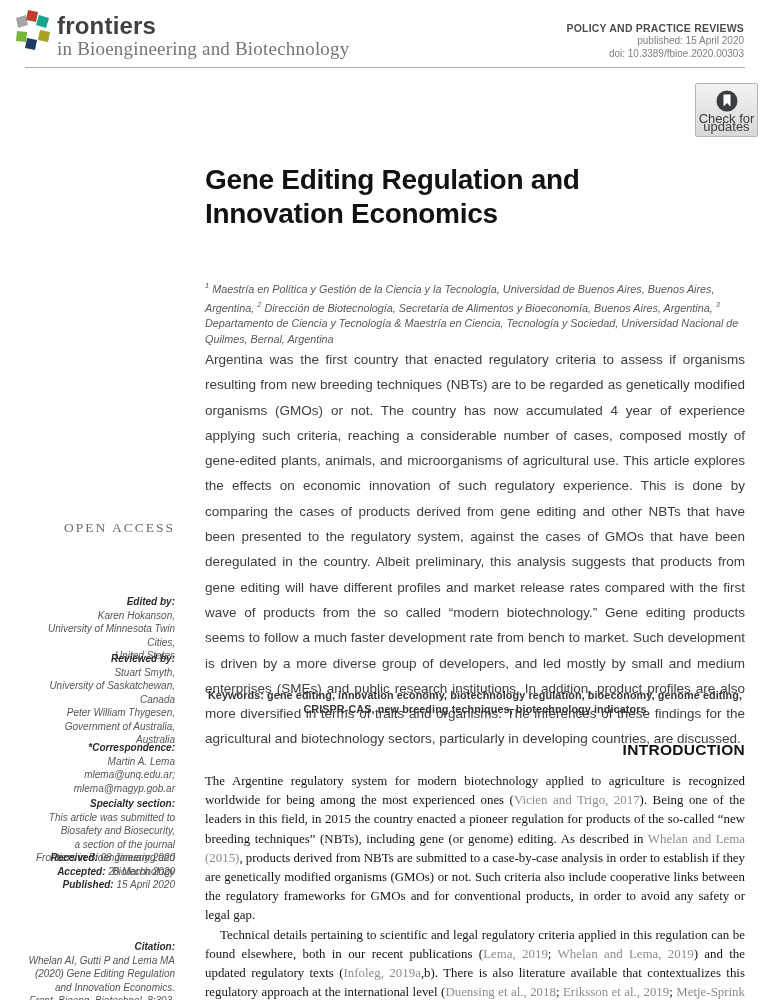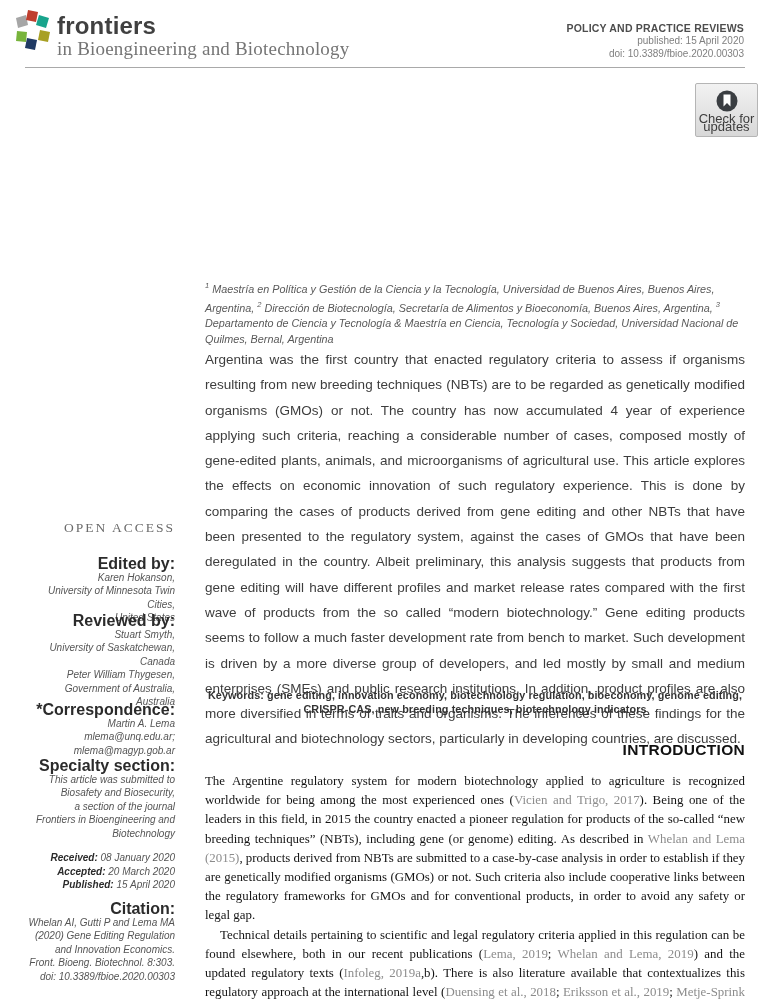--- a/index.html
+++ b/index.html
@@ -41,21 +41,21 @@
   }
   .check-badge-icon { width: 24px; height: 24px; margin-bottom: 2px; }
   .check-badge-text { font-size: 13px; color: #3c3c3c; line-height: 8.5px; text-align: center; }
 
   
   .sidebar-block { position: absolute; left: 25px; width: 150px; text-align: right; }
   .open-access {
     font-family: "Liberation Serif", serif;
     font-size: 13.5px; color: #6b6b6b; letter-spacing: 2px;
   }
-  .sb-label { font-size: 16px; font-weight: bold; color: #2b2b2b; line-height: 13.5px; }
+  .sb-label { font-size: 10px; font-weight: bold; font-style: italic; color: #2b2b2b; line-height: 13.5px; margin-top: 38px; }
   .sb-lines { font-size: 10px; font-style: italic; color: #555555; line-height: 13.5px; white-space: pre-line; }
   .sb-line  { font-size: 10px; font-style: italic; color: #555555; line-height: 13.5px; }
   .sb-date-row { font-size: 10px; font-style: italic; color: #555555; line-height: 13.5px; }
   .sb-date-row .sb-inline-label { font-weight: bold; color: #2b2b2b; }
 
   
   .main-col { position: absolute; left: 205px; width: 540px; }
   .paper-title {
     top: 163px;
     font-size: 28px; line-height: 34px; font-weight: bold; color: #121212;
@@ -172,20 +172,24 @@
 
   <div class="sidebar-block" style="top:902px">
     <div class="sb-label">Citation:</div>
     <div class="sb-lines">Whelan AI, Gutti P and Lema MA
 (2020) Gene Editing Regulation
 and Innovation Economics.
 Front. Bioeng. Biotechnol. 8:303.
 doi: 10.3389/fbioe.2020.00303</div>
   </div>
 
+  <div class="main-col paper-title">
+    <div>Gene Editing Regulation and</div>
+    <div>Innovation Economics</div>
+  </div>
 
 
   <div class="main-col affiliations"><sup>1</sup><span> Maestría en Política y Gestión de la Ciencia y la Tecnología, Universidad de Buenos Aires, Buenos Aires, Argentina, </span><sup>2</sup><span> Dirección de Biotecnología, Secretaría de Alimentos y Bioeconomía, Buenos Aires, Argentina, </span><sup>3</sup><span> Departamento de Ciencia y Tecnología &amp; Maestría en Ciencia, Tecnología y Sociedad, Universidad Nacional de Quilmes, Bernal, Argentina</span></div>
 
   <div class="main-col abstract">Argentina was the first country that enacted regulatory criteria to assess if organisms resulting from new breeding techniques (NBTs) are to be regarded as genetically modified organisms (GMOs) or not. The country has now accumulated 4 year of experience applying such criteria, reaching a considerable number of cases, composed mostly of gene-edited plants, animals, and microorganisms of agricultural use. This article explores the effects on economic innovation of such regulatory experience. This is done by comparing the cases of products derived from gene editing and other NBTs that have been presented to the regulatory system, against the cases of GMOs that have been deregulated in the country. Albeit preliminary, this analysis suggests that products from gene editing will have different profiles and market release rates compared with the first wave of products from the so called “modern biotechnology.” Gene editing products seems to follow a much faster development rate from bench to market. Such development is driven by a more diverse group of developers, and led mostly by small and medium enterprises (SMEs) and public research institutions. In addition, product profiles are also more diversified in terms of traits and organisms. The inferences of these findings for the agricultural and biotechnology sectors, particularly in developing countries, are discussed.</div>
 
   <div class="main-col keywords">Keywords: gene editing, innovation economy, biotechnology regulation, bioeconomy, genome editing, CRISPR-CAS, new breeding techniques, biotechnology indicators</div>
 
   <div class="main-col section-heading">INTRODUCTION</div>
 

